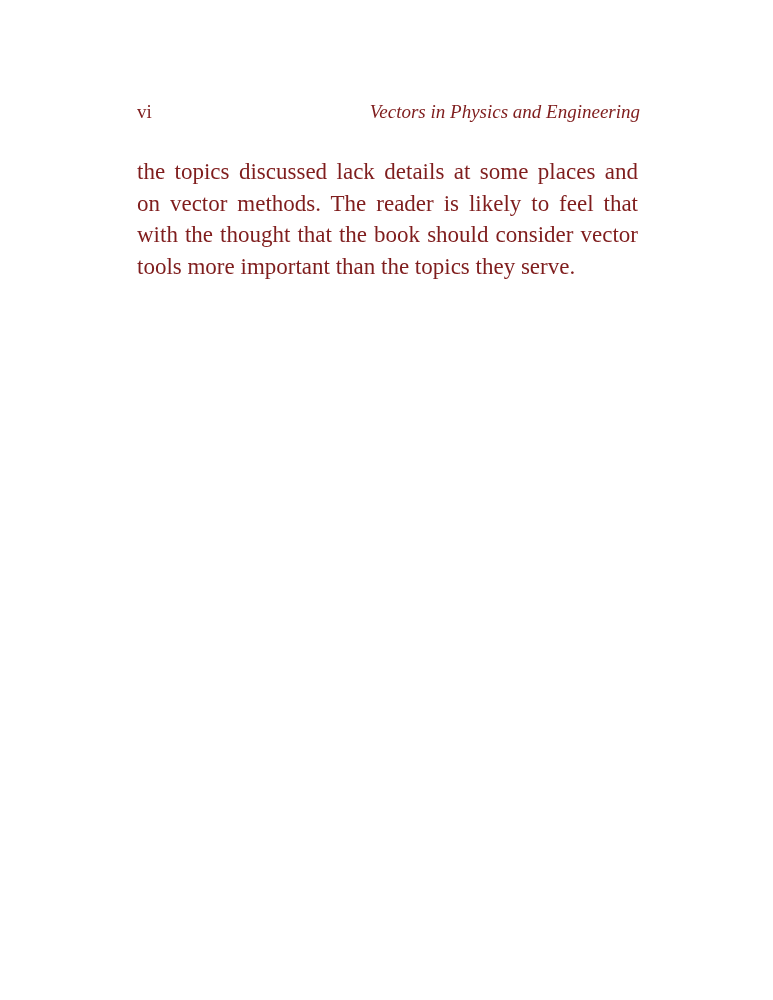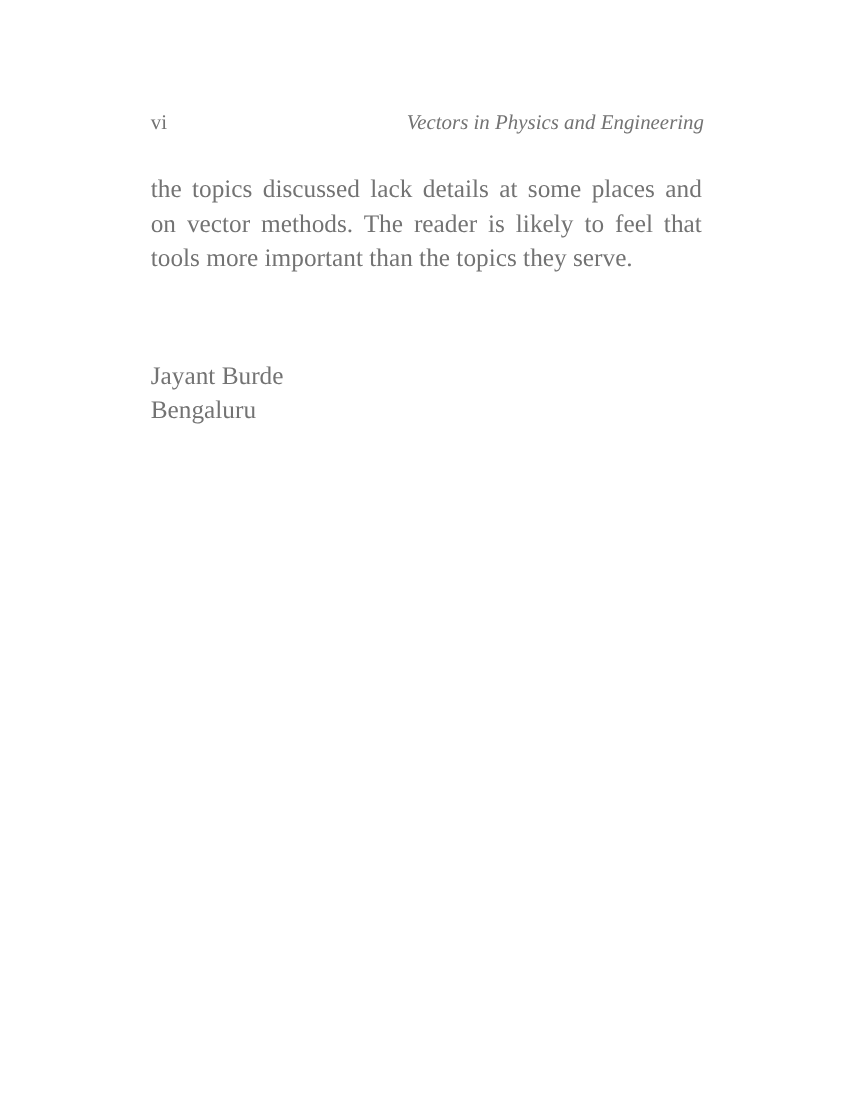--- a/index.html
+++ b/index.html
@@ -7,21 +7,21 @@
     padding: 0;
     background: #ffffff;
   }
   .page {
     position: relative;
     width: 773px;
     height: 1000px;
     background: #ffffff;
     overflow: hidden;
     font-family: "Liberation Serif", serif;
-    color: #737373;
+    color: #7f1d1d;
   }
   .header {
     position: absolute;
     top: 101px;
     left: 137px;
     width: 503px;
     display: flex;
     justify-content: space-between;
     align-items: baseline;
     font-size: 19px;
@@ -65,21 +65,18 @@
 <div class="page">
 
   <div class="header">
     <span class="page-number">vi</span>
     <span class="running-title">Vectors in Physics and Engineering</span>
   </div>
 
   <div class="paragraph">
     <div class="jline">the topics discussed lack details at some places and</div>
     <div class="jline">on vector methods. The reader is likely to feel that</div>
+    <div class="jline">with the thought that the book should consider vector</div>
     <div class="lastline">tools more important than the topics they serve.</div>
   </div>
 
-  <div class="signature">
-    <div>Jayant Burde</div>
-    <div>Bengaluru</div>
-  </div>
 
 </div>
 
 </body></html>

